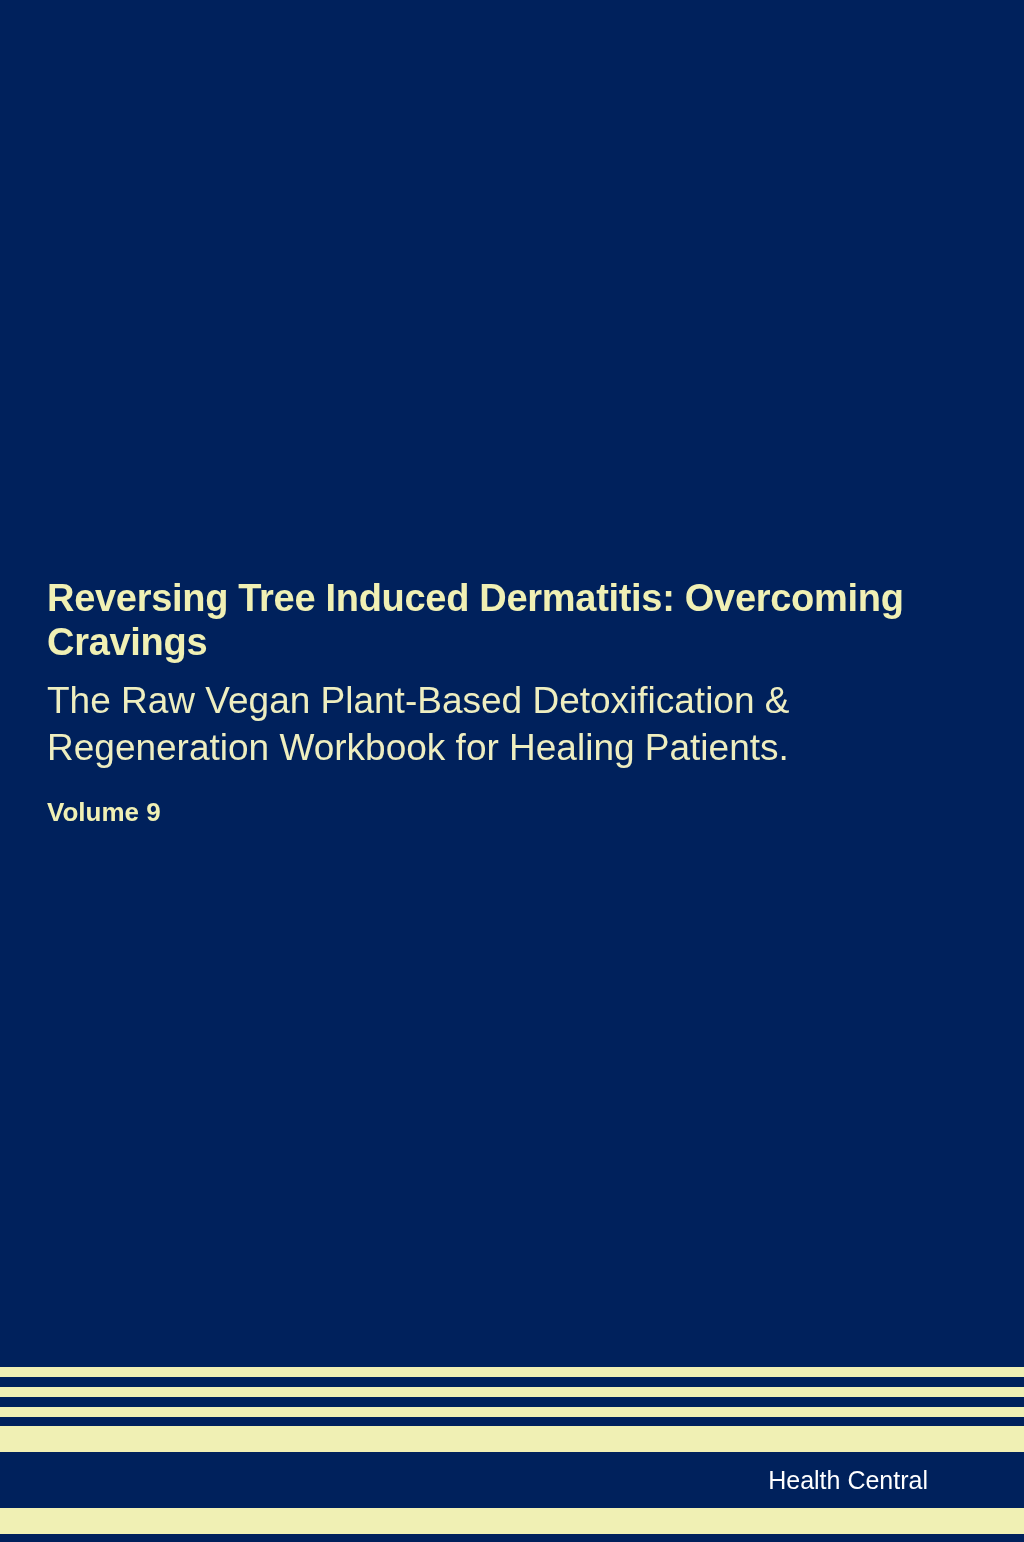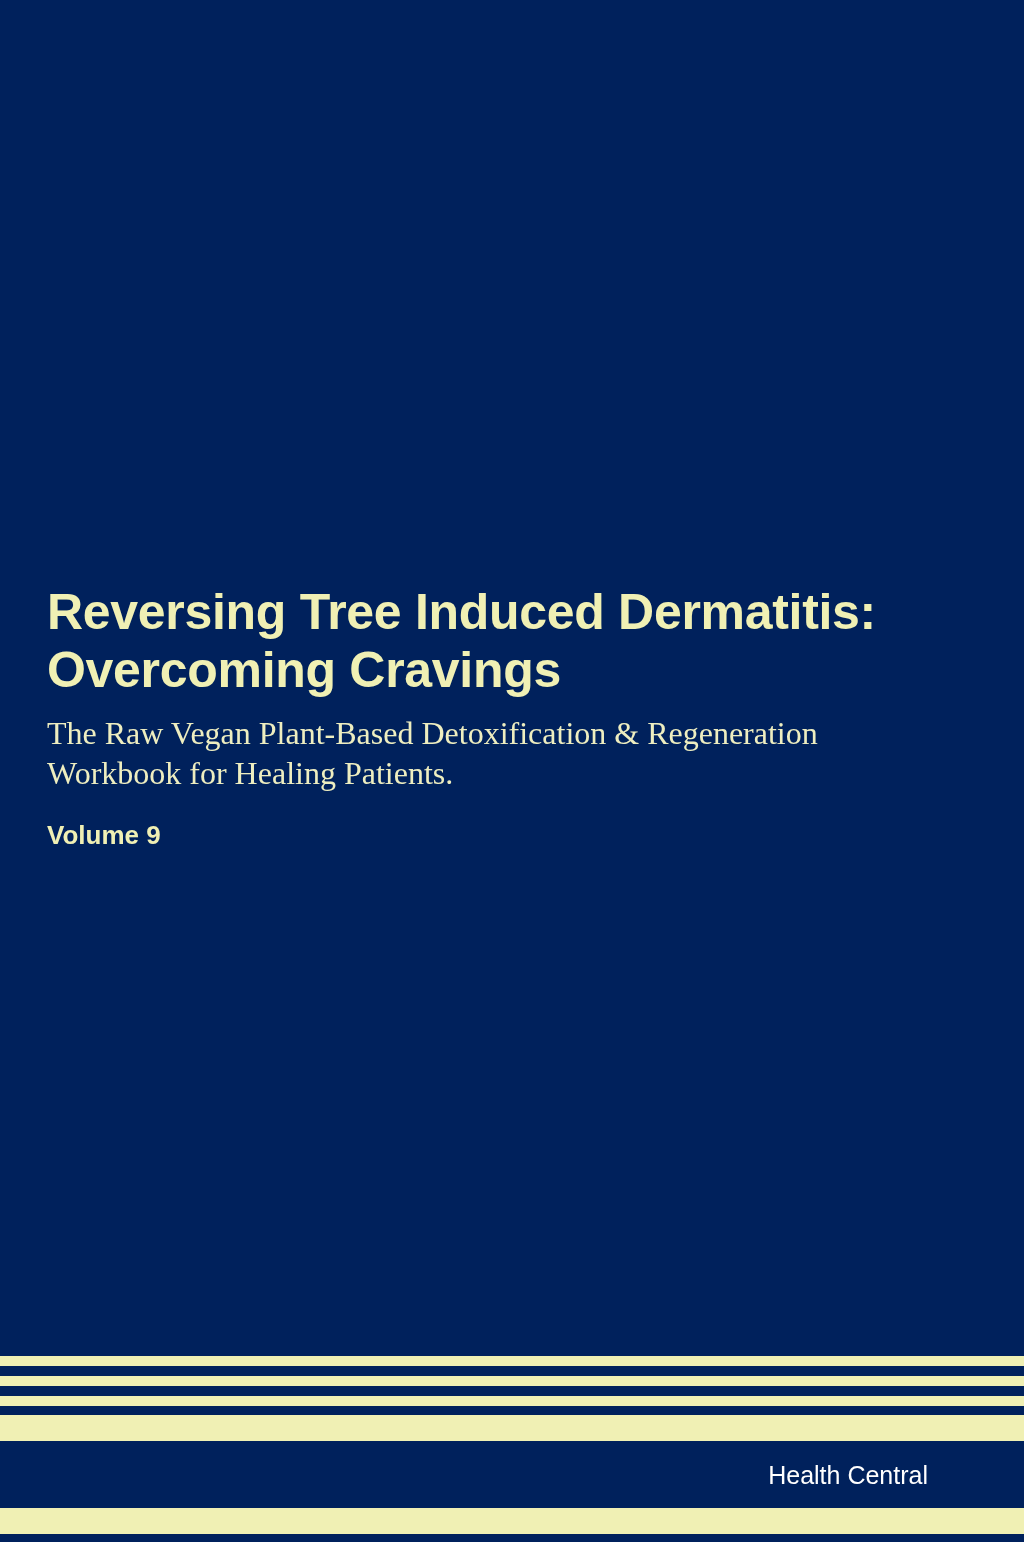--- a/index.html
+++ b/index.html
@@ -21,30 +21,30 @@
   }
   .title-block {
     position: absolute;
     left: 47px;
     top: 575px;
     width: 910px;
   }
   .book-title {
     color: #f0f0b4;
     font-weight: bold;
-    font-size: 50px;
+    font-size: 38px;
     line-height: 1.16;
     letter-spacing: -0.3px;
-    margin: 8px 0 14px 0;
+    margin: 1px 0 14px 0;
     max-width: 905px;
   }
   .book-subtitle {
     color: #eeeec0;
-    font-family: Liberation Serif, serif;
-    font-size: 32px;
+    font-family: Liberation Sans, sans-serif;
+    font-size: 37px;
     line-height: 1.26;
     margin: 0 0 26px 0;
     max-width: 880px;
   }
   .book-volume {
     color: #f0f0b4;
     font-weight: bold;
     font-size: 26px;
     margin: 0;
   }
@@ -60,21 +60,21 @@
   }
   .stripe-cream {
     background: #f0f0b4;
   }
   .stripe-navy {
     background: #00215c;
   }
   .publisher-bar {
     position: relative;
     background: #00215c;
-    height: 67px;
+    height: 56px;
     text-align: center;
   }
   .publisher-name {
     position: absolute;
     right: 96px;
     top: 50%;
     transform: translateY(-50%);
     color: #ffffff;
     font-size: 25px;
     white-space: nowrap;

